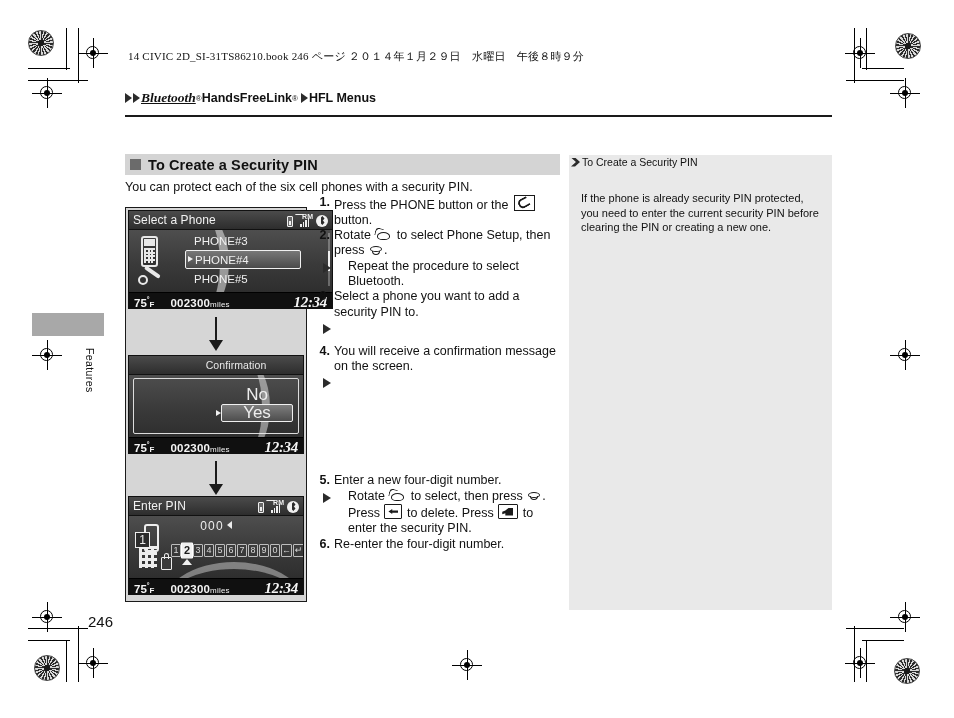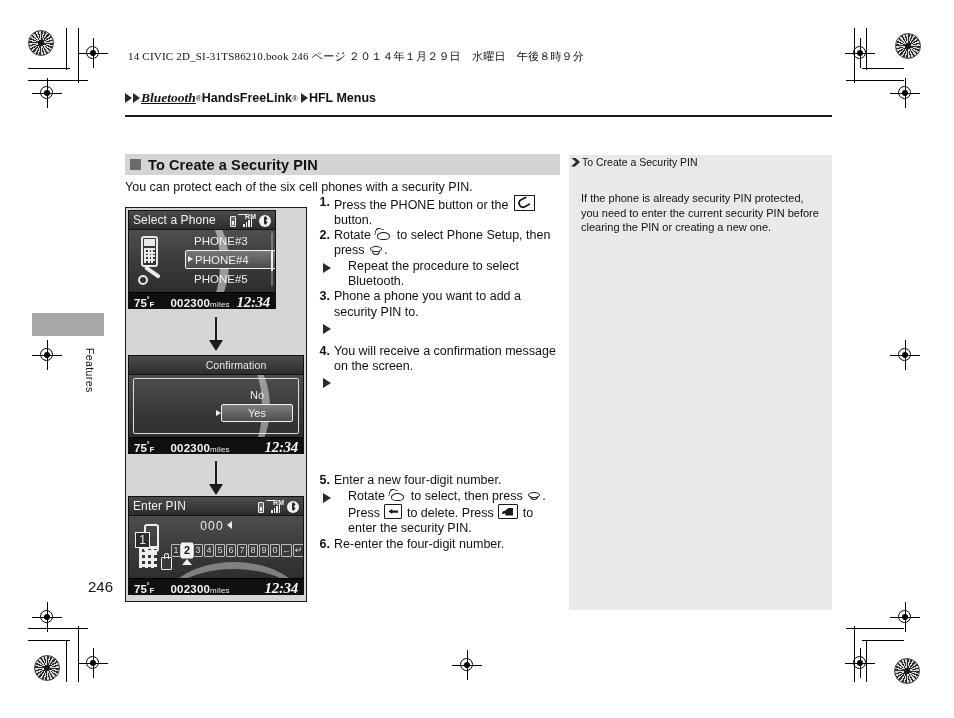--- a/index.html
+++ b/index.html
@@ -559,21 +559,21 @@
     position: absolute;
     right: 10px; top: 11px;
     width: 72px;
   }
   .confbtns .b {
     height: 18px;
     display: flex;
     align-items: center;
     justify-content: center;
     color: #ededed;
-    font-size: 11px;
+    font-size: 17px;
     position: relative;
     box-sizing: border-box;
   }
   .confbtns .b.sel {
     background: linear-gradient(#7e7e7e, #4d4d4d);
     border: 1.4px solid #f0f0f0;
     border-radius: 2px;
   }
   .confbtns .b.sel::before {
     content:"";
@@ -806,31 +806,31 @@
   <span class="bold"> HandsFreeLink</span>
   <span class="sup">®</span>
   <span class="tri" style="margin-left:3px;"></span>
   <span class="bold">HFL Menus</span>
 </div>
 <div class="rule" style="left:125px;top:115px;width:707px;height:1.5px;"></div>
 
 <div class="tabmark" style="left:32px;top:313px;width:72px;height:23px;"></div>
 <div class="vertlabel" style="left:84px;top:348px;">Features</div>
 
-<div class="pagenum" style="left:88px;top:578px;">246</div>
+<div class="pagenum" style="left:88px;top:613px;">246</div>
 
 <div class="secthead" style="left:125px;top:154px;width:435px;height:21px;">
   <span class="sq"></span>
   <span class="txt">To Create a Security PIN</span>
 </div>
 <div class="intro" style="left:125px;top:180px;">You can protect each of the six cell phones with a security PIN.</div>
 
 <div class="shotcol" style="left:125px;top:207px;width:182px;height:395px;"></div>
 
-<div class="dev" style="left:128px;top:210px;width:148px;height:99px;">
+<div class="dev" style="left:128px;top:210px;width:205px;height:99px;">
   <div class="titlebar">
     <span class="t">Select a Phone</span>
     <span class="statusicons">
       <span class="ic-batt"></span>
       <span class="ic-signal">
         <span class="ant"></span>
         <span class="bars">
             <i></i>
             <i></i>
             <i></i>
@@ -967,21 +967,21 @@
     <div class="step">
       <span class="num">2.</span>
       <span class="body">Rotate <span class="g-dial"></span> to select <b class="kw">Phone Setup</b>, then press <span class="g-knob"></span>.</span>
     </div>
     <div class="sub">
       <span class="tri"></span>
       <span class="body">Repeat the procedure to select <b class="kw">Bluetooth</b>.</span>
     </div>
     <div class="step">
       <span class="num">3.</span>
-      <span class="body">Phone a phone you want to add a security PIN to.</span>
+      <span class="body">Select a phone you want to add a security PIN to.</span>
     </div>
     <div class="sub">
       <span class="tri"></span>
     </div>
     <div style="height: 10px;"></div>
     <div class="step">
       <span class="num">4.</span>
       <span class="body">You will receive a confirmation message on the screen.</span>
     </div>
     <div class="sub">

